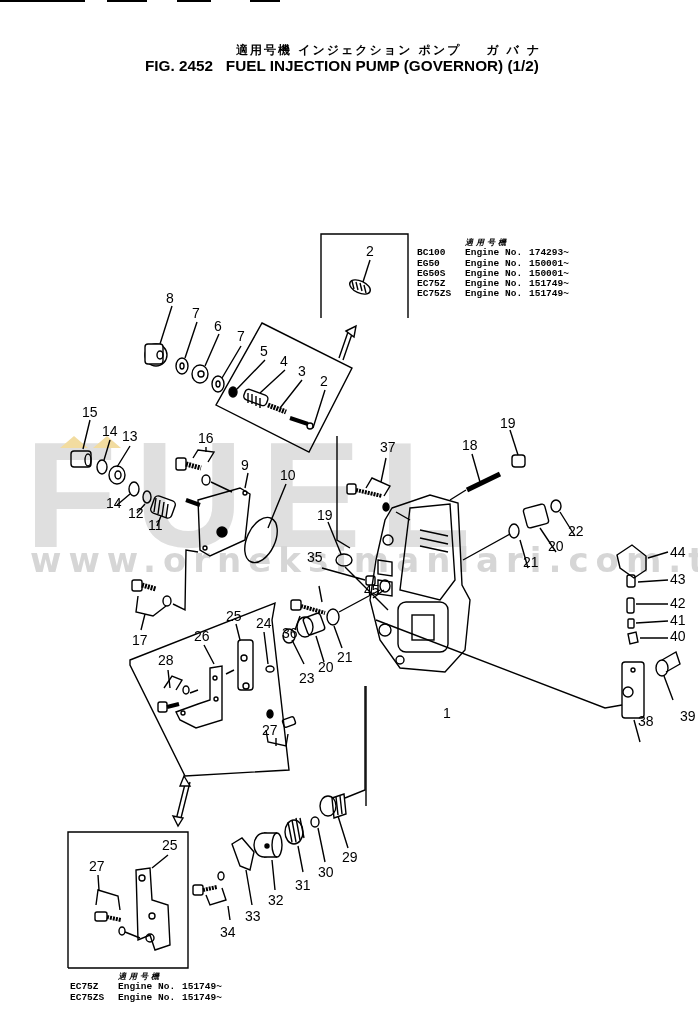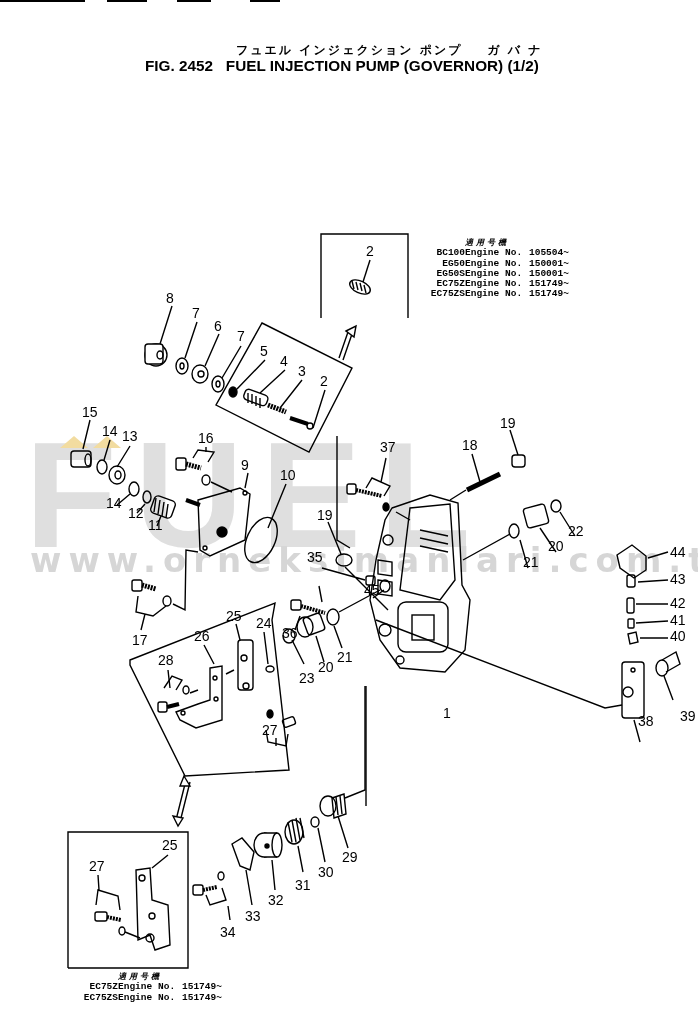--- a/index.html
+++ b/index.html
@@ -6,45 +6,45 @@
   body { width: 698px; height: 1017px; position: relative; overflow: hidden; font-family: "Liberation Sans", sans-serif; color: #000; }
   .topline { position: absolute; top: 0; height: 2px; background: #000; }
   .title-jp { position: absolute; left: 236px; top: 42px; font-size: 12px; letter-spacing: 2px; font-family: "DejaVu Sans", sans-serif; font-weight: bold; white-space: pre; }
   .title-main { position: absolute; left: 145px; top: 57px; font-size: 15px; font-weight: bold; font-family: "Liberation Sans", sans-serif; transform: scaleX(1.02); transform-origin: left; white-space: pre; }
   .wm-big { position: absolute; left: 25px; top: 420px; font-family: "Liberation Sans", sans-serif; font-weight: bold; font-size: 150px; letter-spacing: 18px; color: #dcdcdc; line-height: 1; opacity: 0.9; }
   .wm-url { position: absolute; left: 30px; top: 543px; font-family: "DejaVu Sans", sans-serif; font-weight: bold; font-size: 34px; letter-spacing: 7px; color: #d6d6d6; line-height: 1; }
   .wm-tri { position: absolute; width: 0; height: 0; border-left: 14px solid transparent; border-right: 14px solid transparent; border-bottom: 12px solid #f2dca0; }
   .app-table { position: absolute; font-family: "Liberation Mono", monospace; font-size: 9.5px; font-weight: bold; line-height: 10.3px; }
   .app-table .hdr { padding-left: 48px; letter-spacing: 3px; font-family: "DejaVu Sans", sans-serif; font-size: 8px; font-style: italic; }
   .app-row { display: flex; white-space: pre; }
-  .app-row .m { width: 48px; text-align: right; }
+  .app-row .m { width: 48px; }
   .app-row .e { width: 40px; }
   .app-row .n { width: 24px; }
   svg.diagram { position: absolute; left: 0; top: 0; }
   .lbl { font-family: "Liberation Sans", sans-serif; font-size: 14px; fill: #000; }
 </style>
 </head>
 <body>
 
 <div class="topline" style="left:0;width:85px;"></div>
 <div class="topline" style="left:107px;width:40px;"></div>
 <div class="topline" style="left:177px;width:34px;"></div>
 <div class="topline" style="left:250px;width:30px;"></div>
 
 <div class="wm-big">FUEL</div>
 <div class="wm-tri" style="left:60px;top:436px;"></div>
 <div class="wm-tri" style="left:93px;top:436px;"></div>
 <div class="wm-url">www.orneksimanlari.com.tr</div>
 
-<div class="title-jp">フュエル インジェクション ポンプ    ガ バ ナ</div>
+<div class="title-jp">適用号機 インジェクション ポンプ    ガ バ ナ</div>
 <div class="title-main">FIG. 2452   FUEL INJECTION PUMP (GOVERNOR) (1/2)</div>
 
 <div class="app-table" style="left:417px;top:238px;">
   <div class="hdr">適用号機</div>
-  <div class="app-row"><span class="m">BC100</span><span class="e">Engine</span><span class="n">No.</span><span>105504~</span></div>
+  <div class="app-row"><span class="m">BC100</span><span class="e">Engine</span><span class="n">No.</span><span>174293~</span></div>
   <div class="app-row"><span class="m">EG50</span><span class="e">Engine</span><span class="n">No.</span><span>150001~</span></div>
   <div class="app-row"><span class="m">EG50S</span><span class="e">Engine</span><span class="n">No.</span><span>150001~</span></div>
   <div class="app-row"><span class="m">EC75Z</span><span class="e">Engine</span><span class="n">No.</span><span>151749~</span></div>
   <div class="app-row"><span class="m">EC75ZS</span><span class="e">Engine</span><span class="n">No.</span><span>151749~</span></div>
 </div>
 
 <div class="app-table" style="left:70px;top:972px;">
   <div class="hdr">適用号機</div>
   <div class="app-row"><span class="m">EC75Z</span><span class="e">Engine</span><span class="n">No.</span><span>151749~</span></div>
   <div class="app-row"><span class="m">EC75ZS</span><span class="e">Engine</span><span class="n">No.</span><span>151749~</span></div>

